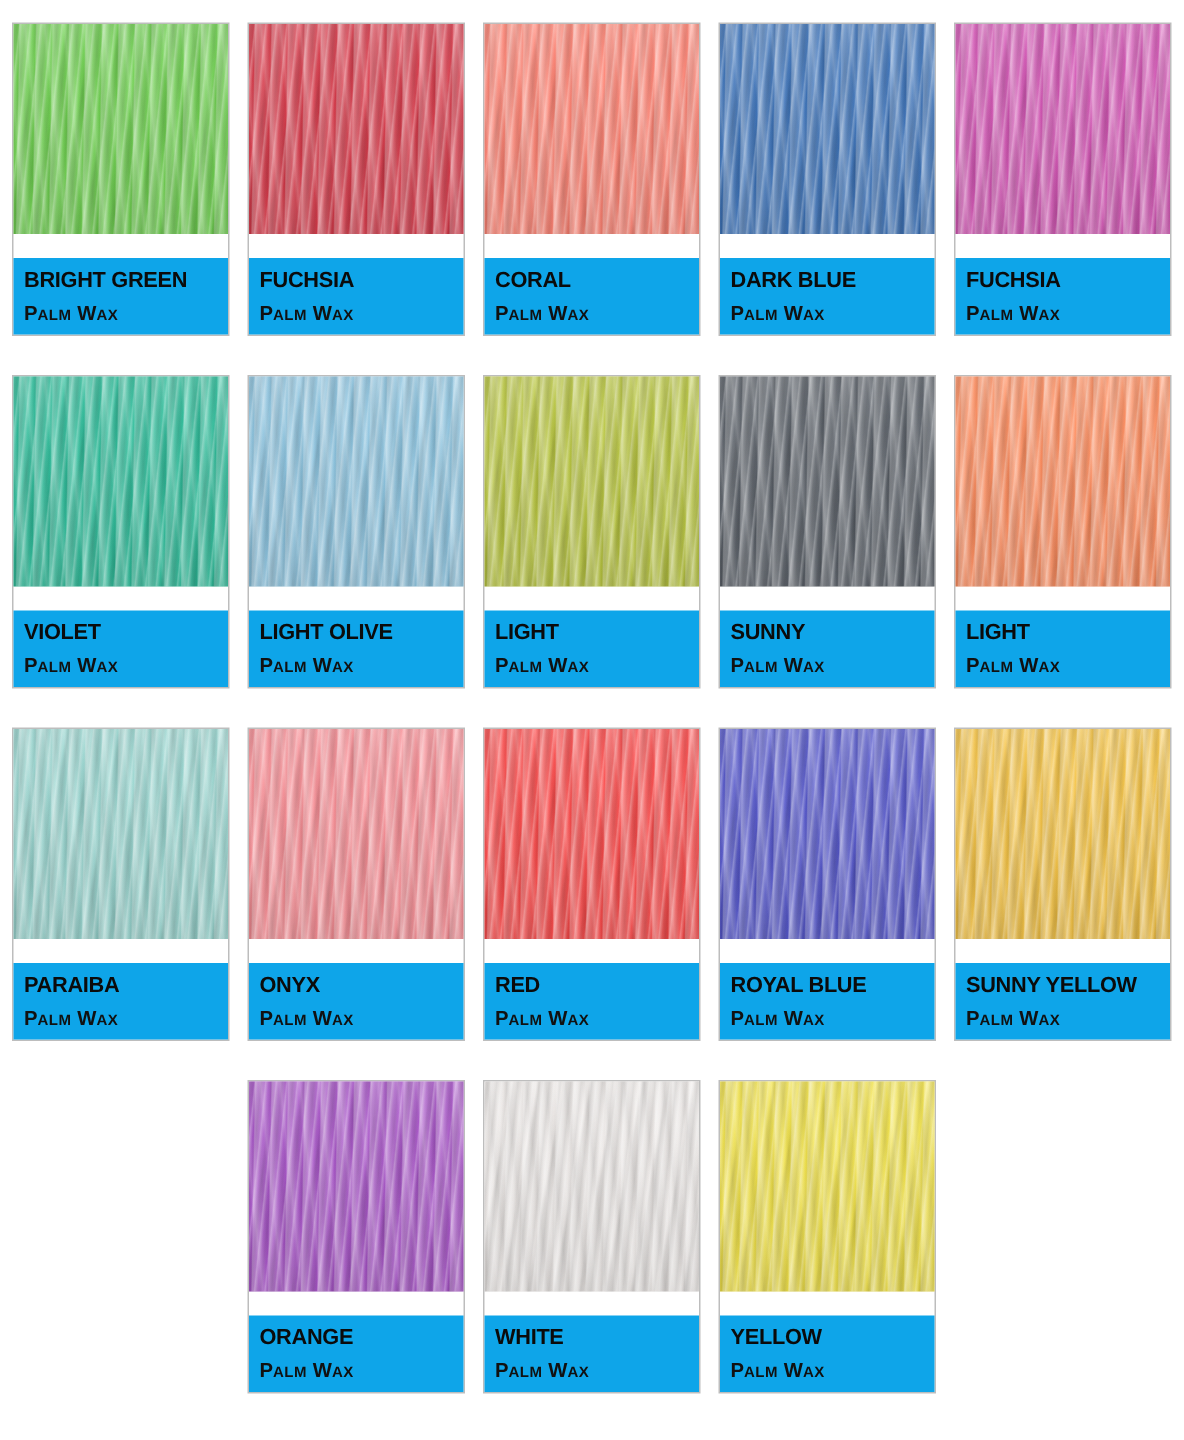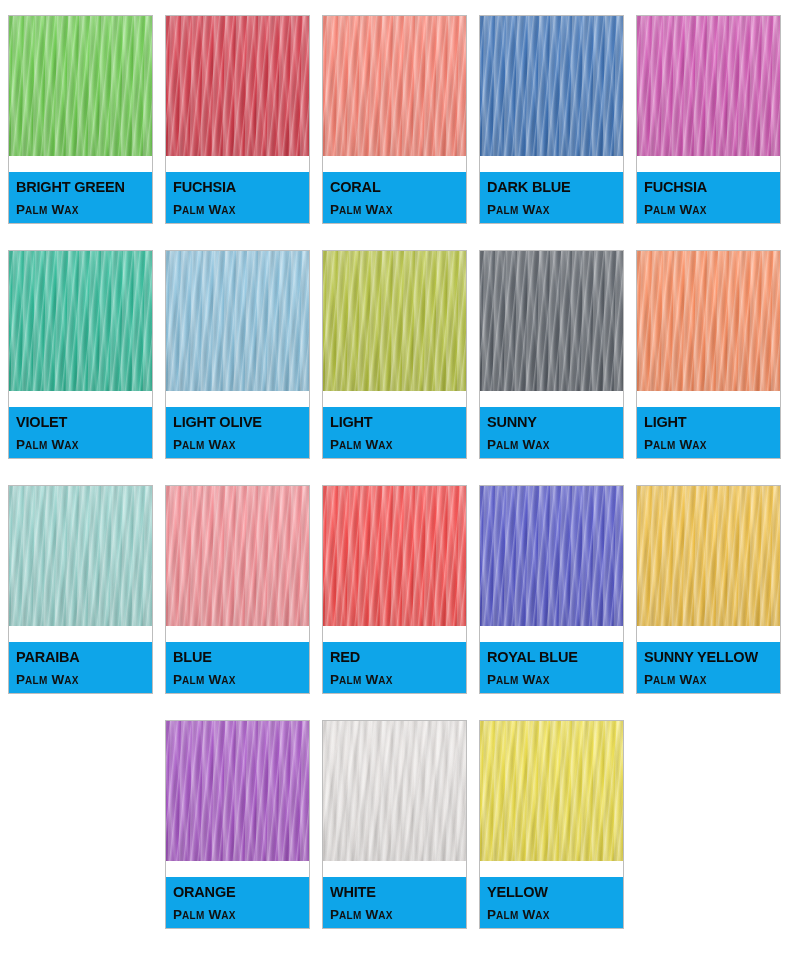--- a/index.html
+++ b/index.html
@@ -229,21 +229,21 @@
           <div class="label">
             <div class="name">PARAIBA</div>
             <div class="sub"><span class="cap">P</span><span class="sm">ALM</span><span class="gap"></span><span class="cap">W</span><span class="sm">AX</span></div>
           </div>
         </div>
         <div class="card">
           <div class="swatch" style="background: rgb(249, 142, 149);">
             <div class="tex"></div>
           </div>
           <div class="label">
-            <div class="name">BLUE</div>
+            <div class="name">ONYX</div>
             <div class="sub"><span class="cap">P</span><span class="sm">ALM</span><span class="gap"></span><span class="cap">W</span><span class="sm">AX</span></div>
           </div>
         </div>
         <div class="card">
           <div class="swatch" style="background: rgb(252, 74, 74);">
             <div class="tex"></div>
           </div>
           <div class="label">
             <div class="name">RED</div>
             <div class="sub"><span class="cap">P</span><span class="sm">ALM</span><span class="gap"></span><span class="cap">W</span><span class="sm">AX</span></div>

